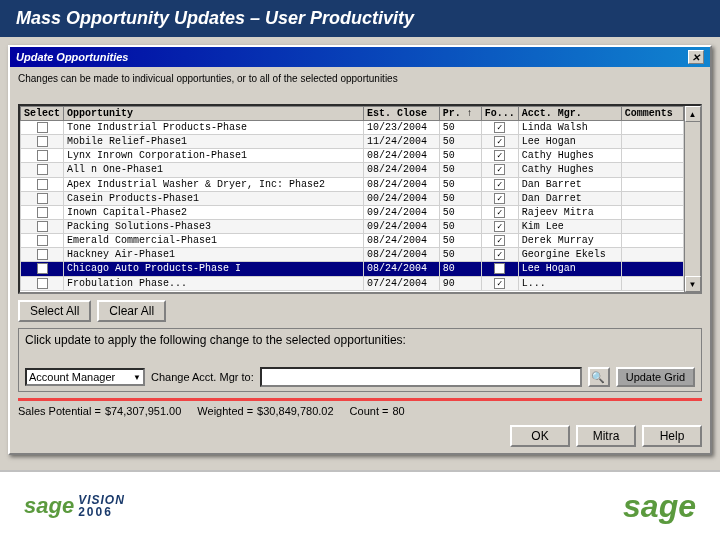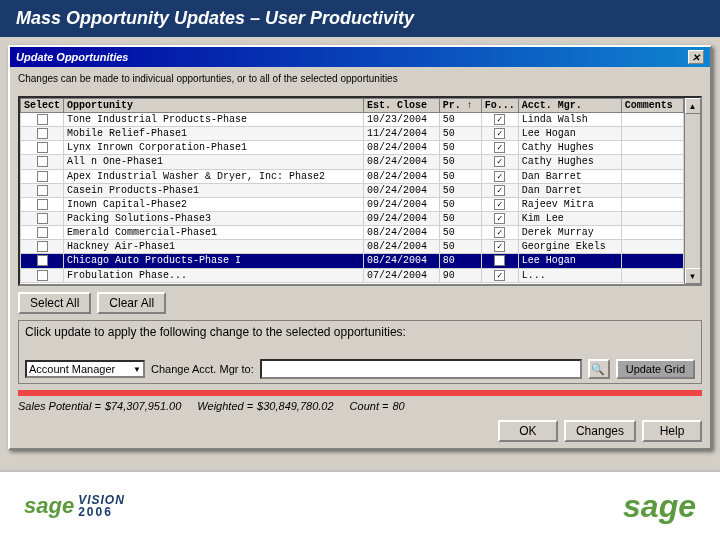--- a/index.html
+++ b/index.html
@@ -72,21 +72,21 @@
       cursor: pointer;
       color: #000;
     }
 
     .dialog-body {
       padding: 6px 8px;
     }
 
     .dialog-subtitle {
       font-size: 10px;
-      margin-bottom: 12px;
+      margin-bottom: 20px;
       color: #000;
     }
 
     table {
       width: 100%;
       border-collapse: collapse;
       font-size: 10px;
     }
 
     table thead tr {
@@ -246,23 +246,22 @@
       white-space: nowrap;
     }
 
     
     .status-row {
       display: flex;
       gap: 16px;
       margin-bottom: 6px;
       font-size: 11px;
       padding: 2px 0;
-      border-top: 6px solid #ef4444;
+      border-top: 3px solid #ef4444;
       padding-top: 4px;
-      font-style: italic;
     }
 
     .status-item {
       display: flex;
       gap: 4px;
     }
 
     
     .footer-row {
       display: flex;
@@ -552,21 +551,21 @@
           <span>$30,849,780.02</span>
         </div>
         <div class="status-item">
           <span>Count =</span>
           <span>80</span>
         </div>
       </div>
 
       <div class="footer-row">
         <button class="win-btn">OK</button>
-        <button class="win-btn">Changes</button>
+        <button class="win-btn">Mitra</button>
         <button class="win-btn">Help</button>
       </div>
 
     </div>
   </div>
 </div>
 
 <div class="bottom-banner">
   <div class="sage-vision-logo">
     <span class="logo-sage-left">sage</span>

